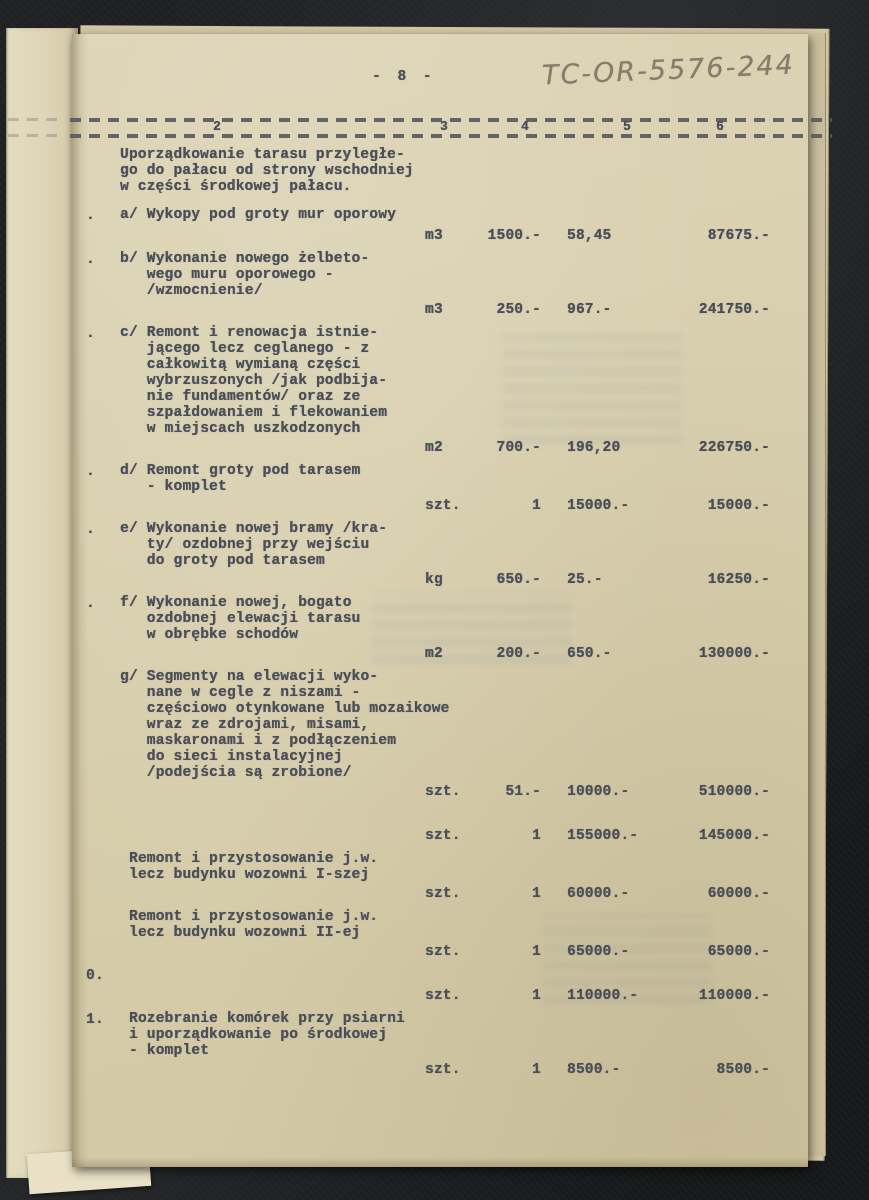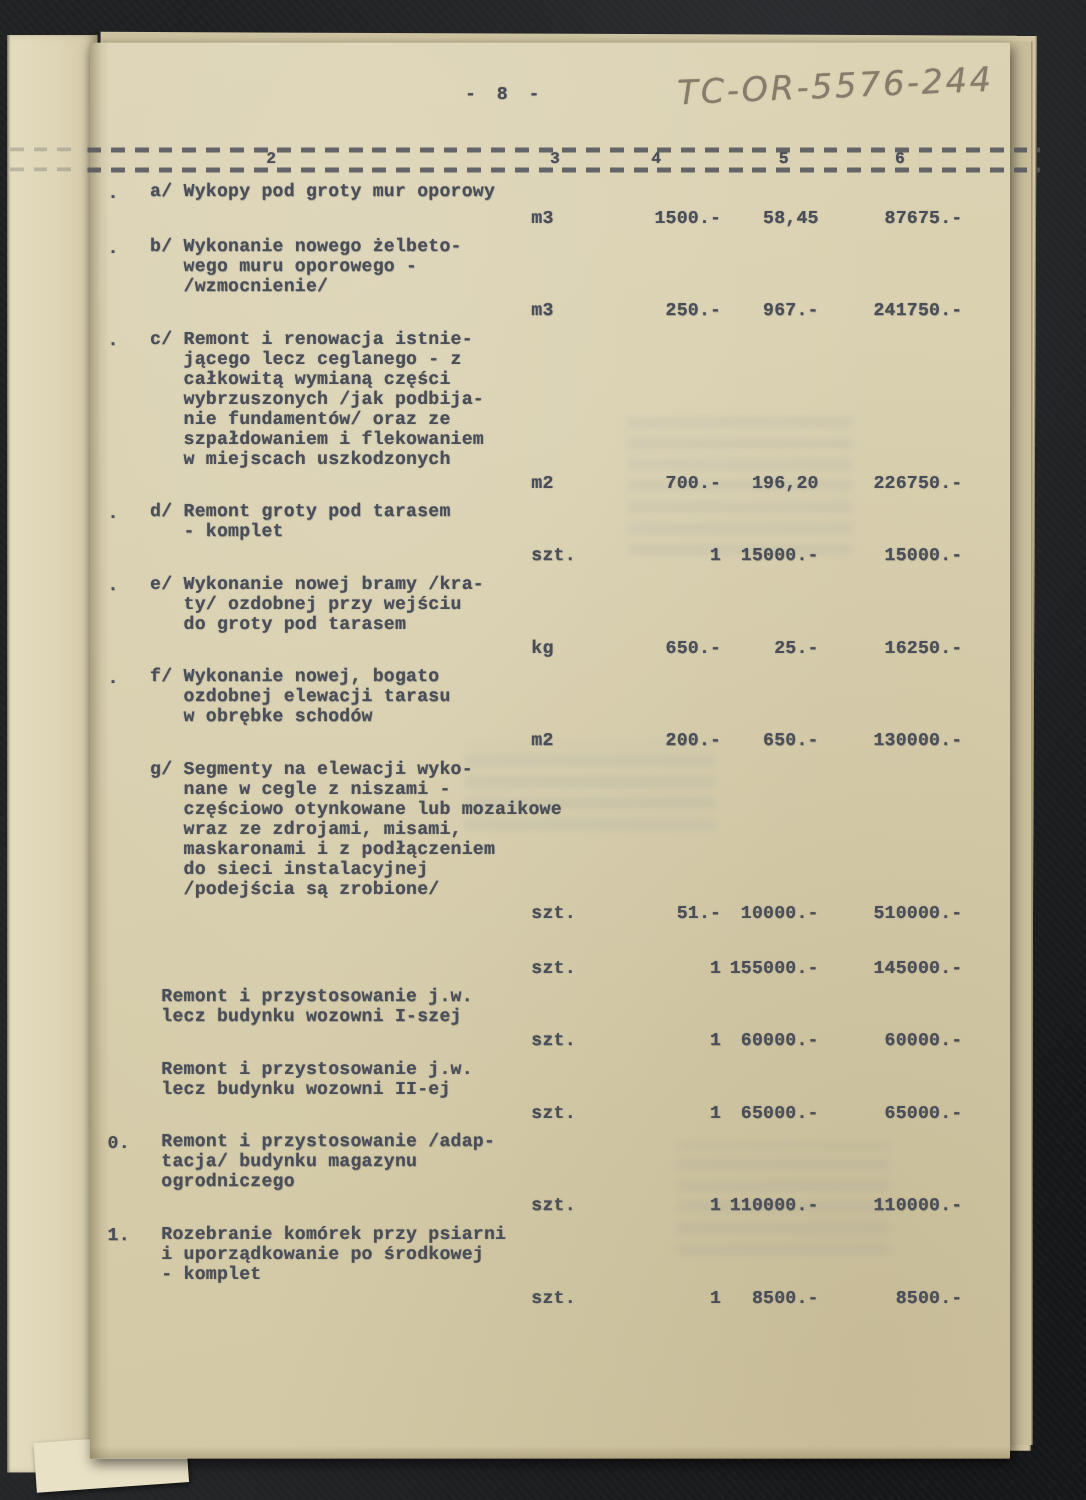--- a/index.html
+++ b/index.html
@@ -79,22 +79,22 @@
   .cn2{left:143px;} .cn3{left:370px;} .cn4{left:451px;} .cn5{left:553px;} .cn6{left:646px;}
   
   .content{position:absolute;left:48px;top:112px;width:660px;}
   .intro{white-space:pre-line;margin-bottom:12px;}
   .item{position:relative;margin-bottom:7px;}
   .margin-mark{position:absolute;left:-34px;top:1px;}
   .item-label{display:inline-block;margin-right:9px;vertical-align:top;}
   .desc{display:inline-block;vertical-align:top;white-space:pre-line;max-width:500px;}
   .vals{position:relative;height:16px;margin-top:3px;}
   .vals .unit{position:absolute;left:305px;}
-  .vals .qty{position:absolute;left:360px;width:97px;text-align:right;}
-  .vals .price{position:absolute;left:447px;width:88px;text-align:right;}
+  .vals .qty{position:absolute;left:324px;width:97px;text-align:right;}
+  .vals .price{position:absolute;left:447px;width:88px;text-align:left;}
   .vals .total{position:absolute;left:545px;width:105px;text-align:right;}
 </style>
 </head>
 <body>
 
 <div class="scene">
   <div class="sheet sheet1"></div>
   <div class="sheet sheet2"></div>
   <div class="under-left"></div>
   <div class="ghost-dashes"></div>
@@ -112,20 +112,23 @@
       <div class="dash-row r1"></div>
       <div class="dash-row r2"></div>
       <span class="typed colnum cn2">2</span>
       <span class="typed colnum cn3">3</span>
       <span class="typed colnum cn4">4</span>
       <span class="typed colnum cn5">5</span>
       <span class="typed colnum cn6">6</span>
     </div>
 
     <div class="content">
+      <div class="typed intro">Uporządkowanie tarasu przyległe-
+go do pałacu od strony wschodniej
+w części środkowej pałacu.</div>
 
       <div class="item">
         <span class="typed margin-mark">.</span>
         <span class="typed item-label">a/</span><div class="typed desc">Wykopy pod groty mur oporowy</div>
         <div class="vals">
           <span class="typed unit">m3</span>
           <span class="typed qty">1500.-</span>
           <span class="typed price">58,45</span>
           <span class="typed total">87675.-</span>
         </div>
@@ -246,23 +249,21 @@
         <div class="vals">
           <span class="typed unit">szt.</span>
           <span class="typed qty">1</span>
           <span class="typed price">65000.-</span>
           <span class="typed total">65000.-</span>
         </div>
       </div>
 
       <div class="item">
         <span class="typed margin-mark">0.</span>
-        <span class="typed item-label"></span><div class="typed desc">Remont i przystosowanie /adap-
-tacja/ budynku magazynu
-ogrodniczego</div>
+        <span class="typed item-label"></span>
         <div class="vals">
           <span class="typed unit">szt.</span>
           <span class="typed qty">1</span>
           <span class="typed price">110000.-</span>
           <span class="typed total">110000.-</span>
         </div>
       </div>
 
       <div class="item">
         <span class="typed margin-mark">1.</span>

